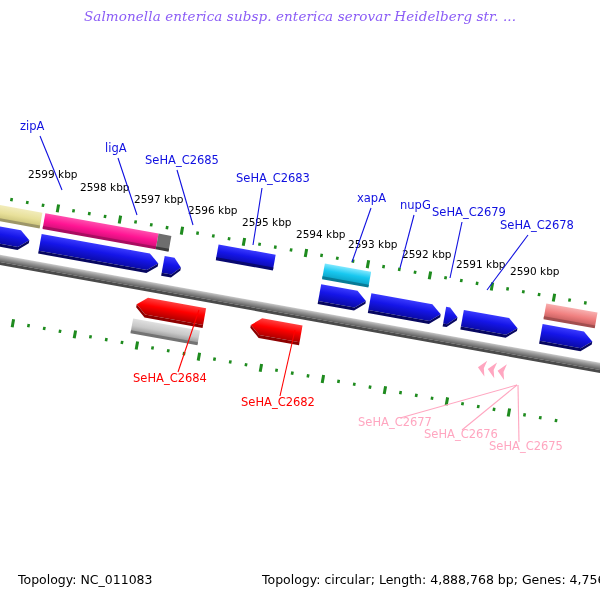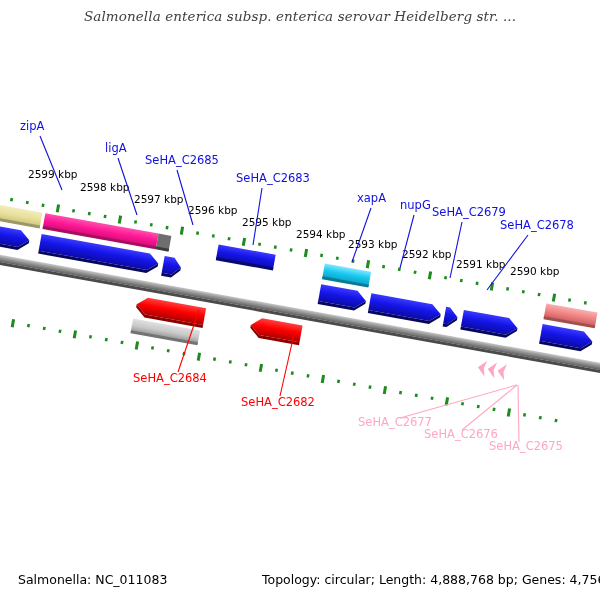--- a/index.html
+++ b/index.html
@@ -23,21 +23,21 @@
   }
   #map-title {
     position: absolute;
     left: 0;
     top: 8px;
     width: 600px;
     text-align: center;
     font-family: "DejaVu Serif", "Liberation Serif", serif;
     font-style: italic;
     font-size: 13.5px;
-    color: #404040;
+    color: #8b5cf6;
     letter-spacing: 0.1px;
     white-space: nowrap;
   }
   #footer-left {
     position: absolute;
     left: 18px;
     top: 572px;
     font-size: 12.5px;
     color: #000000;
     white-space: nowrap;
@@ -347,17 +347,17 @@
     </g>
 
     <g fill="#FFA6C0">
       <text class="lbl" x="358" y="426">SeHA_C2677</text>
       <text class="lbl" x="424" y="438">SeHA_C2676</text>
       <text class="lbl" x="489" y="450">SeHA_C2675</text>
     </g>
 
   </svg>
 
-  <div id="footer-left">Salmonella: NC_011083</div>
+  <div id="footer-left">Topology: NC_011083</div>
 
   <div id="footer-right">Topology: circular; Length: 4,888,768 bp; Genes: 4,756</div>
 
 </div>
 
 </body></html>

